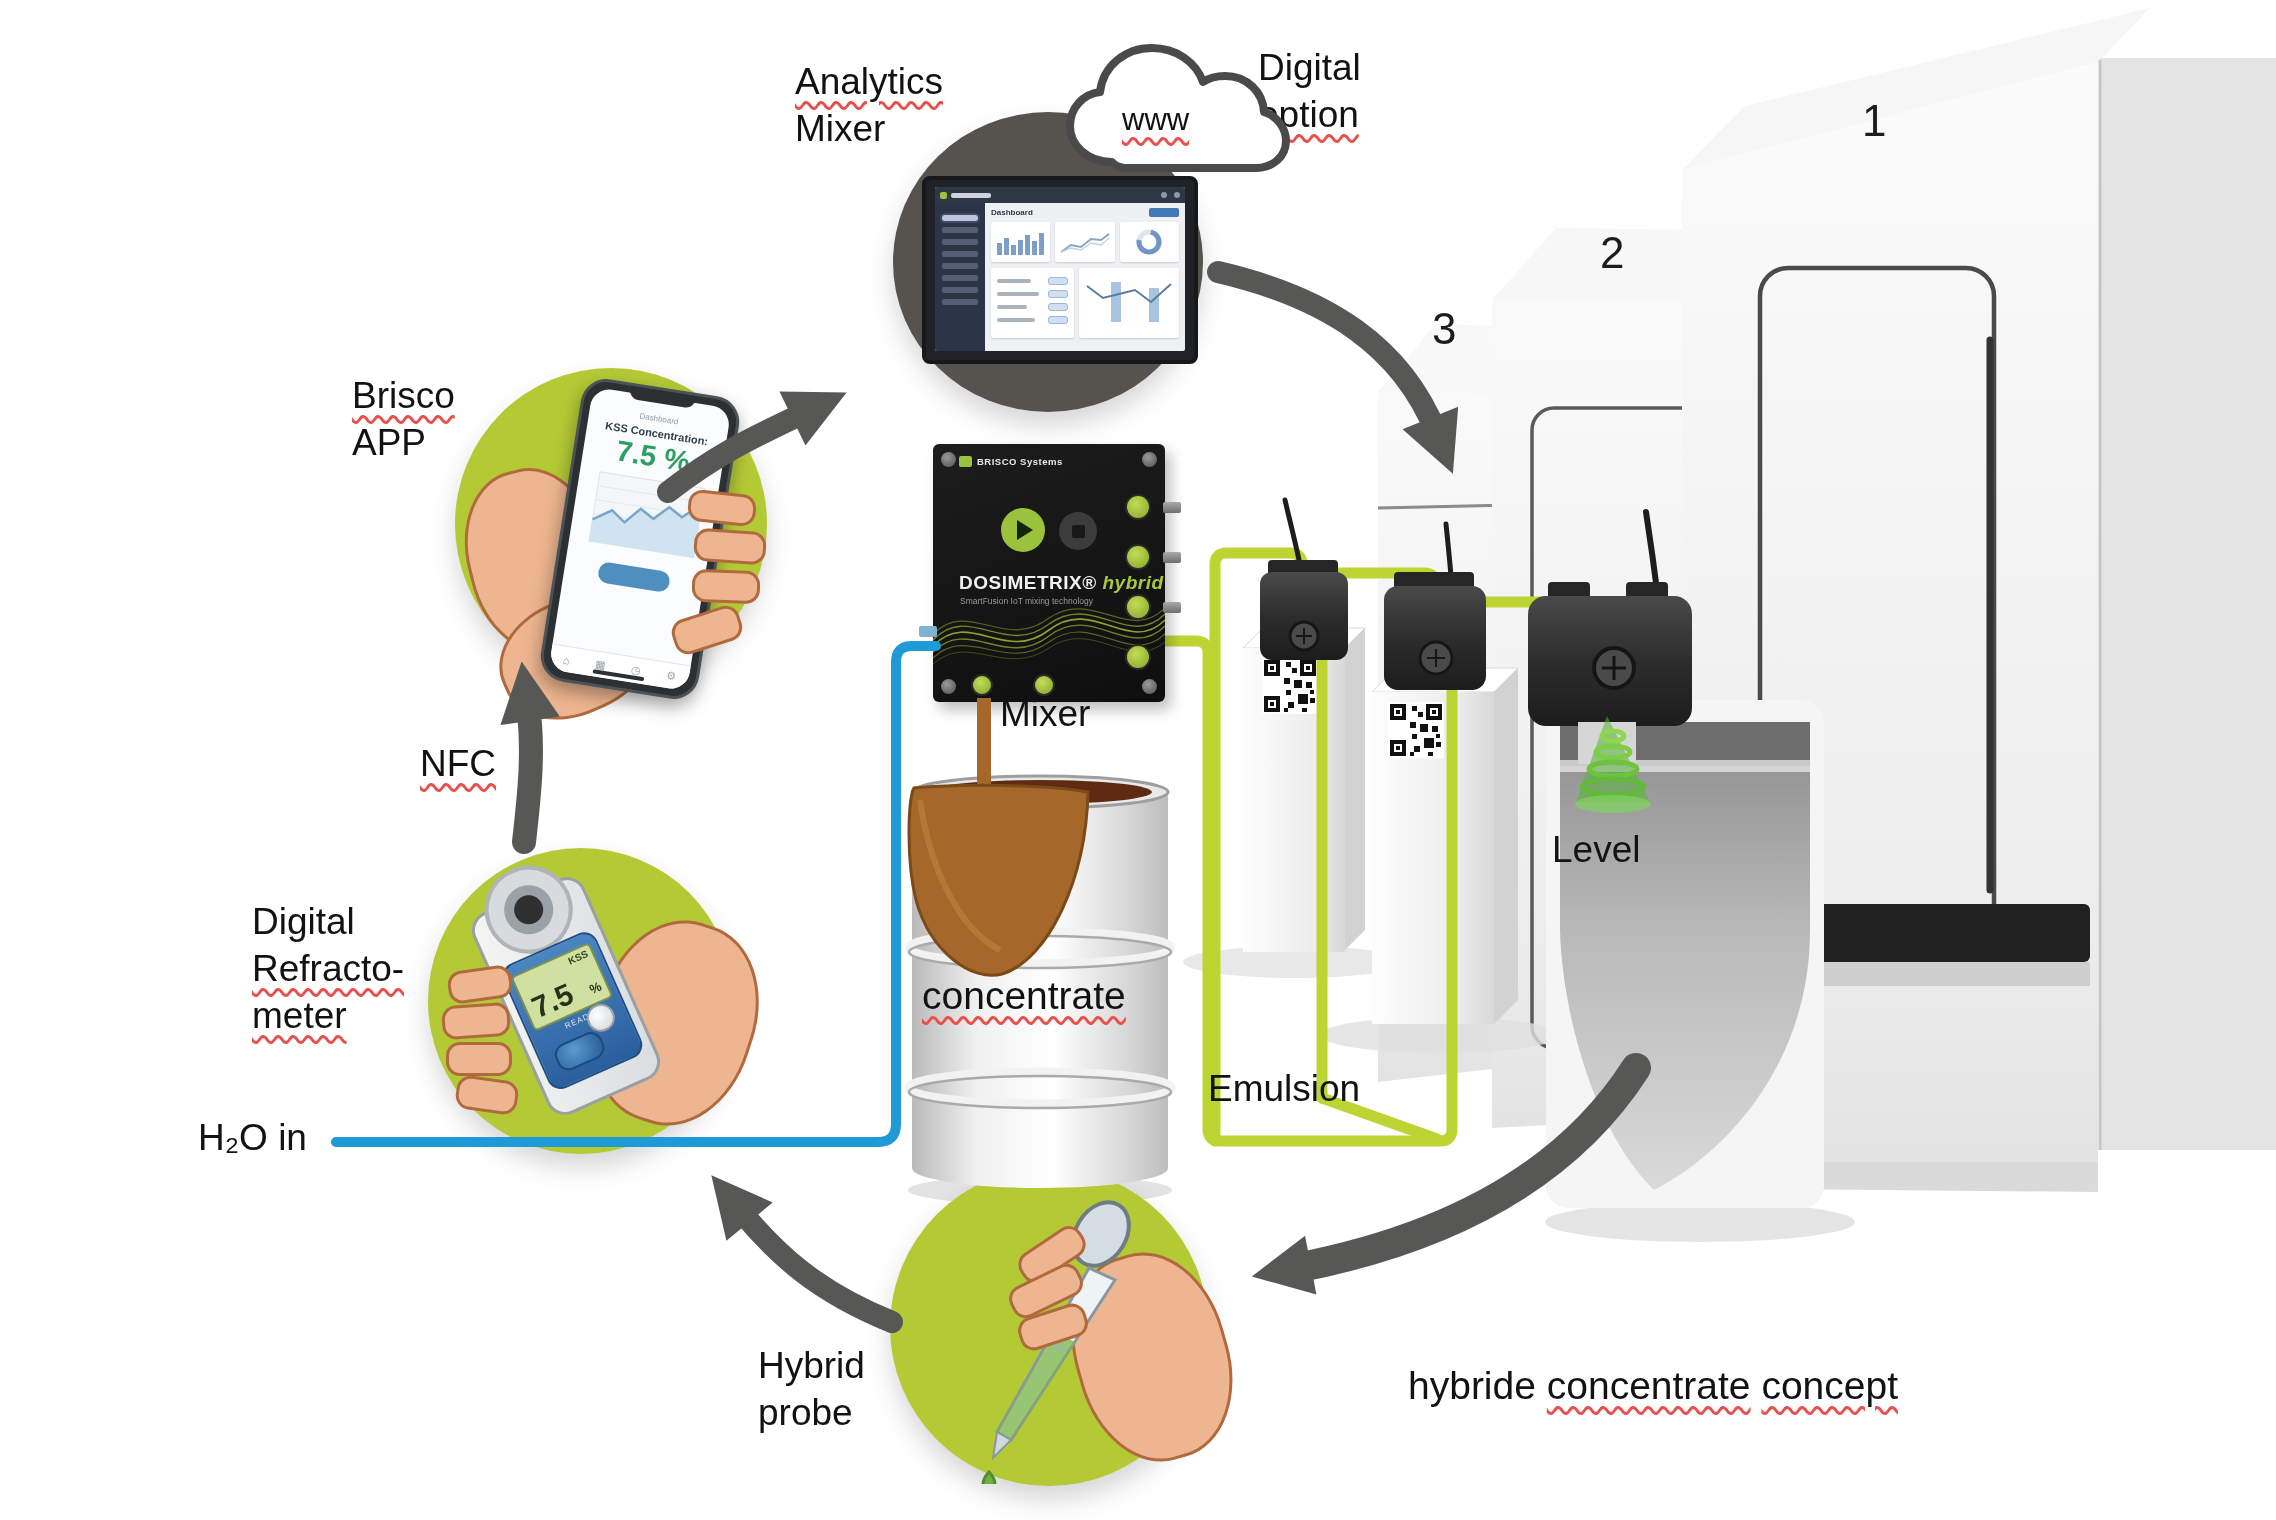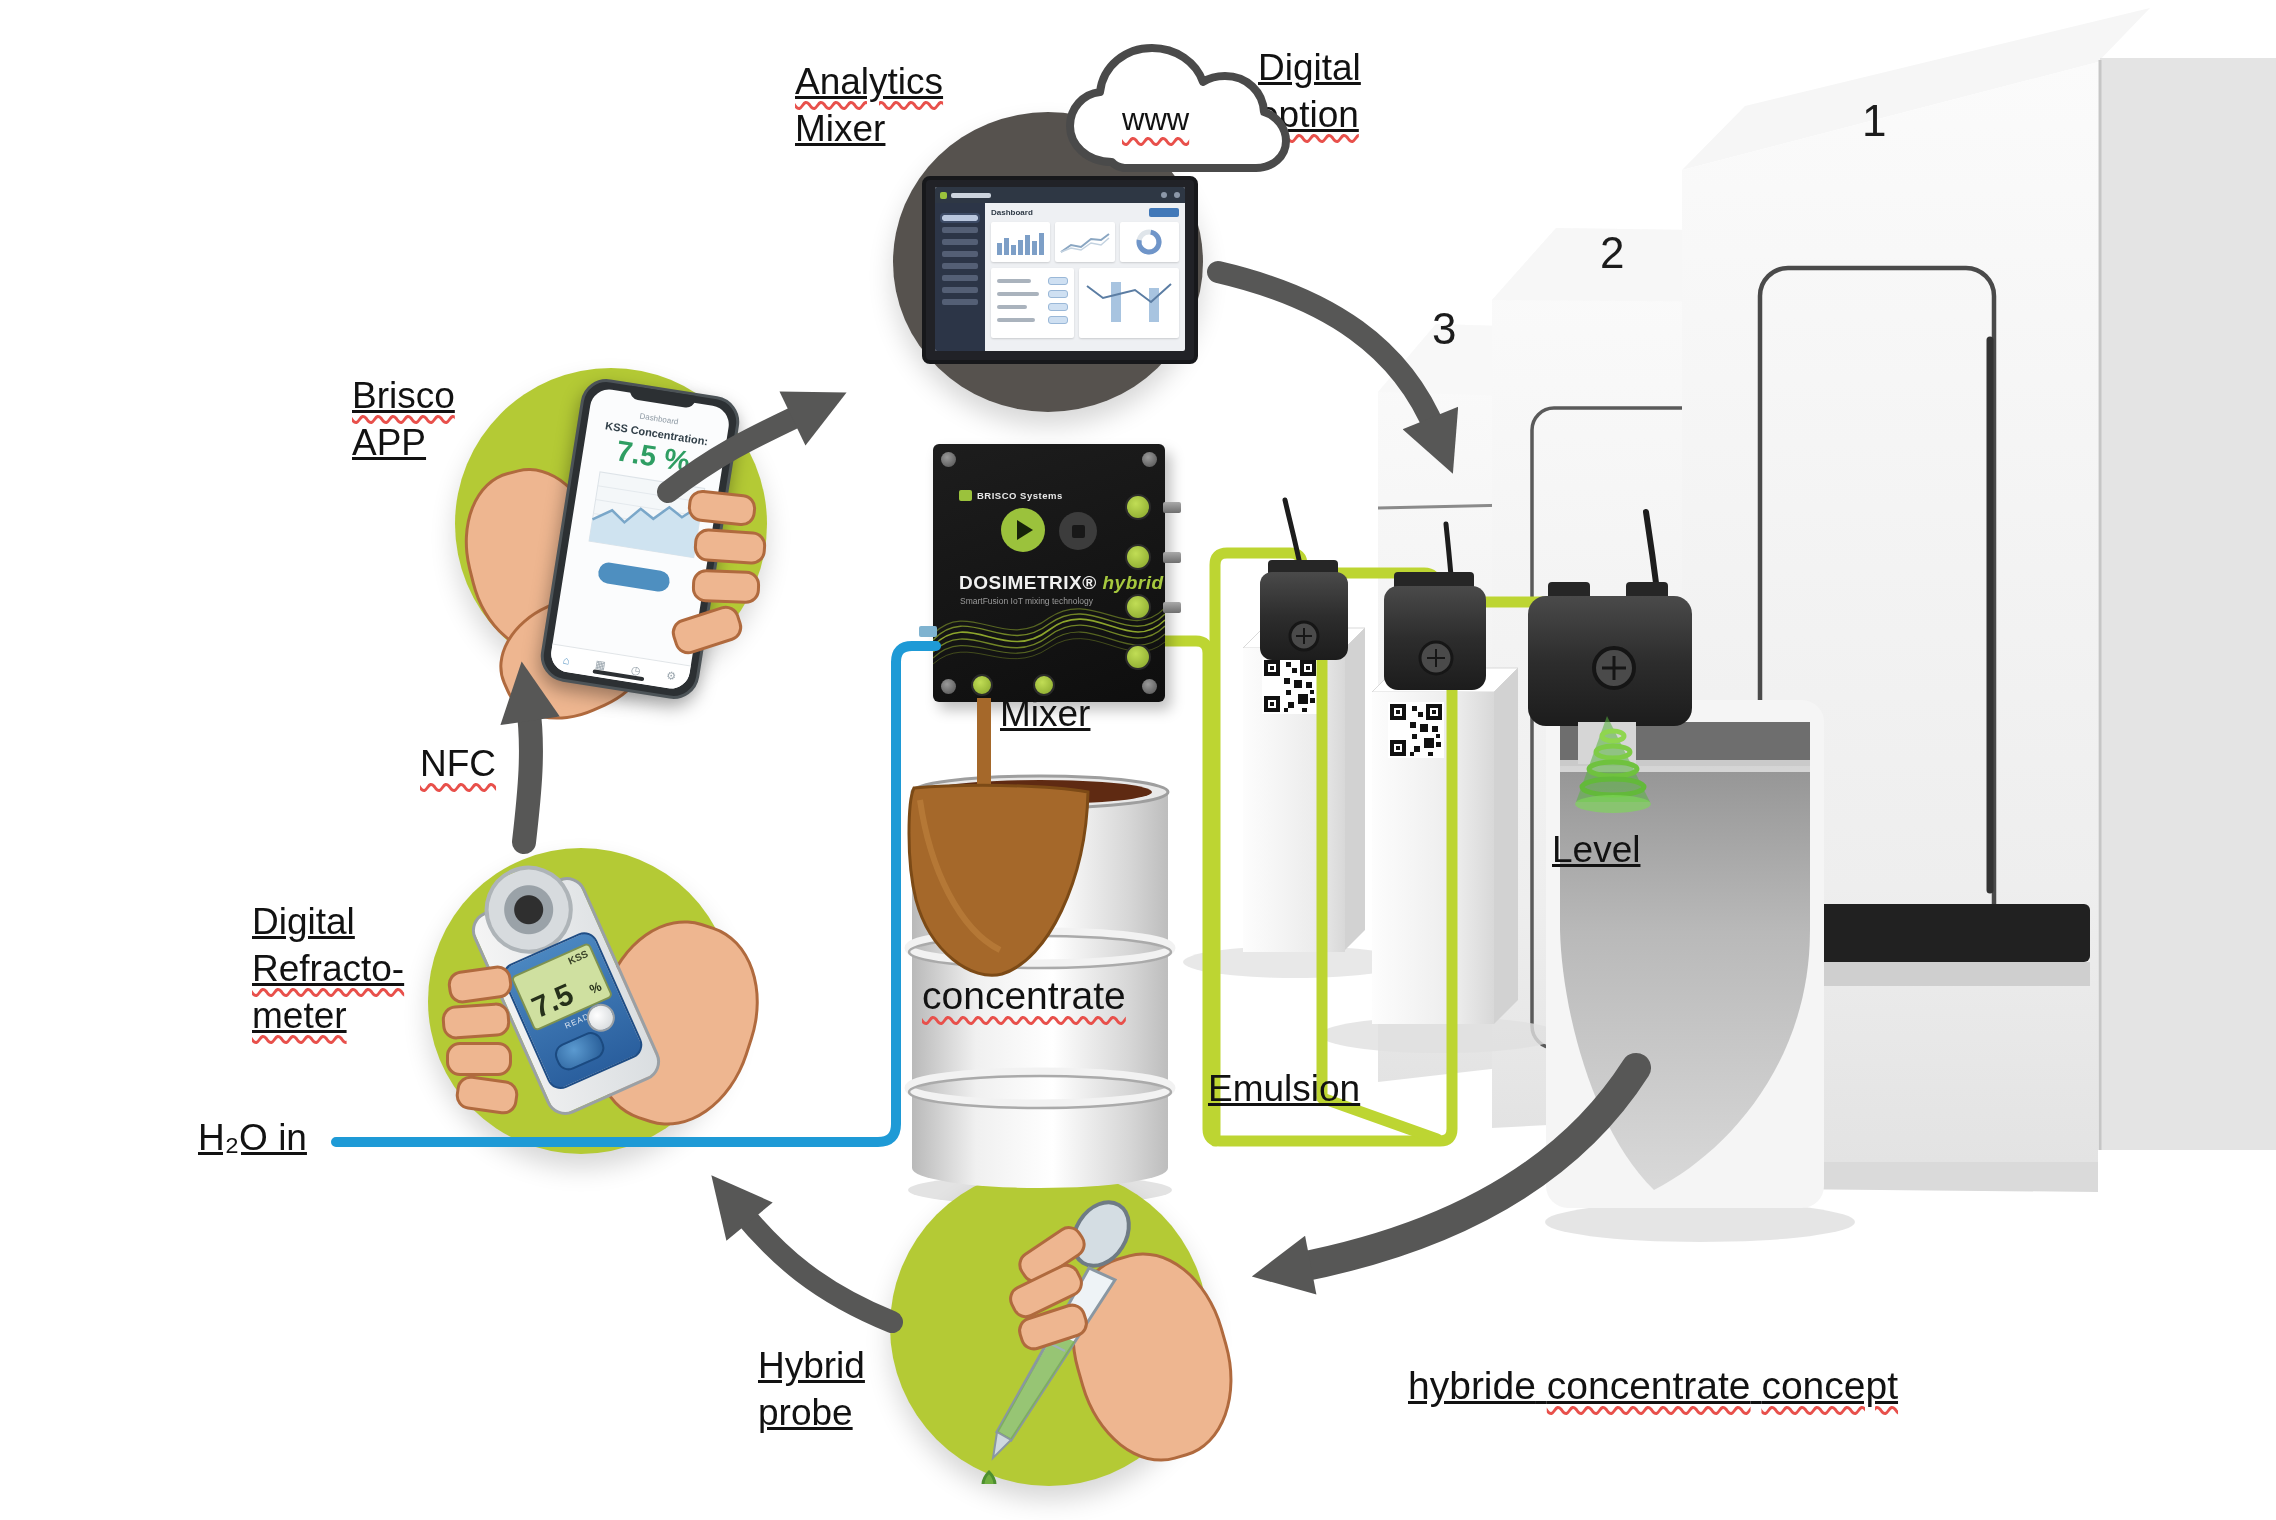--- a/index.html
+++ b/index.html
@@ -1,20 +1,20 @@
 <!DOCTYPE html>
 <html><head>
 <meta charset="utf-8">
 <style>
   html,body{margin:0;padding:0;}
   body{width:2276px;height:1520px;position:relative;overflow:hidden;background:#ffffff;
        font-family:"Liberation Sans", sans-serif;color:#111;}
   svg{display:block;}
   
-  .lbl{position:absolute;font-size:37px;line-height:47px;color:#121212;white-space:nowrap;z-index:30;text-decoration:underline;}
+  .lbl{position:absolute;font-size:37px;line-height:47px;color:#121212;white-space:nowrap;z-index:30;}
   .sq{text-decoration:underline wavy #e8504b;text-decoration-thickness:2.5px;text-underline-offset:7px;}
   .machnum{position:absolute;font-size:44px;color:#1c1c1c;z-index:30;}
   
   .circle{position:absolute;border-radius:50%;z-index:10;box-shadow:0 14px 26px rgba(0,0,0,.16);}
   .green-c{background:#b4ca35;}
   .dark-c{background:#56524e;}
   
   .monitor{position:absolute;left:922px;top:176px;width:268px;height:180px;background:#212227;
            border:4px solid #17181b;border-radius:8px;z-index:20;}
   .mscreen{position:absolute;left:9px;top:7px;right:9px;bottom:9px;background:#eef0f3;overflow:hidden;border-radius:2px;}
@@ -72,21 +72,21 @@
   .rlcd .pct{position:absolute;right:5px;bottom:6px;font-size:13px;font-weight:bold;color:#26301a;}
   .rread{text-align:center;font-size:8px;color:#d8e2ee;margin-top:3px;letter-spacing:1px;}
   .rbtn{position:absolute;left:14px;bottom:12px;width:46px;height:24px;background:radial-gradient(circle at 40% 35%,#5b9ad0,#255a95);
         border:2px solid #1b4a80;border-radius:12px;}
   .rbtn2{position:absolute;right:12px;bottom:34px;width:24px;height:24px;border-radius:50%;
          background:radial-gradient(circle at 40% 35%,#ffffff,#cfd3d6);border:2px solid #9aa0a5;}
   
   .mixer{position:absolute;left:933px;top:444px;width:232px;height:258px;background:linear-gradient(160deg,#1d1d1d,#0e0e0e);
          border-radius:6px;z-index:8;box-shadow:6px 8px 14px rgba(0,0,0,.25);}
   .screw{position:absolute;width:15px;height:15px;border-radius:50%;background:radial-gradient(circle at 40% 35%,#9a9a9a,#4e4e4e);}
-  .mxlogo{position:absolute;left:26px;top:12px;display:flex;align-items:center;gap:5px;margin-top:34px;}
+  .mxlogo{position:absolute;left:26px;top:12px;display:flex;align-items:center;gap:5px;}
   .mxlogo .cube{width:13px;height:11px;background:#9bc23c;border-radius:2px;}
   .mxlogo .txt{font-size:9.5px;font-weight:bold;color:#e9e9e9;letter-spacing:.5px;}
   .mxplay{position:absolute;left:68px;top:64px;width:44px;height:44px;border-radius:50%;background:#9bc23c;
           display:flex;align-items:center;justify-content:center;}
   .mxplay .tri{width:0;height:0;border-left:16px solid #17220a;border-top:10px solid transparent;border-bottom:10px solid transparent;margin-left:4px;}
   .mxstop{position:absolute;left:126px;top:68px;width:38px;height:38px;border-radius:50%;background:#3c3c3c;
           display:flex;align-items:center;justify-content:center;}
   .mxstop .sqr{width:13px;height:13px;background:#181818;border-radius:2px;}
   .mxprod{position:absolute;left:26px;top:128px;font-size:19px;font-weight:bold;color:#f1f1f1;letter-spacing:.5px;}
   .mxprod .hy{font-style:italic;font-weight:bold;color:#a6c93e;}

